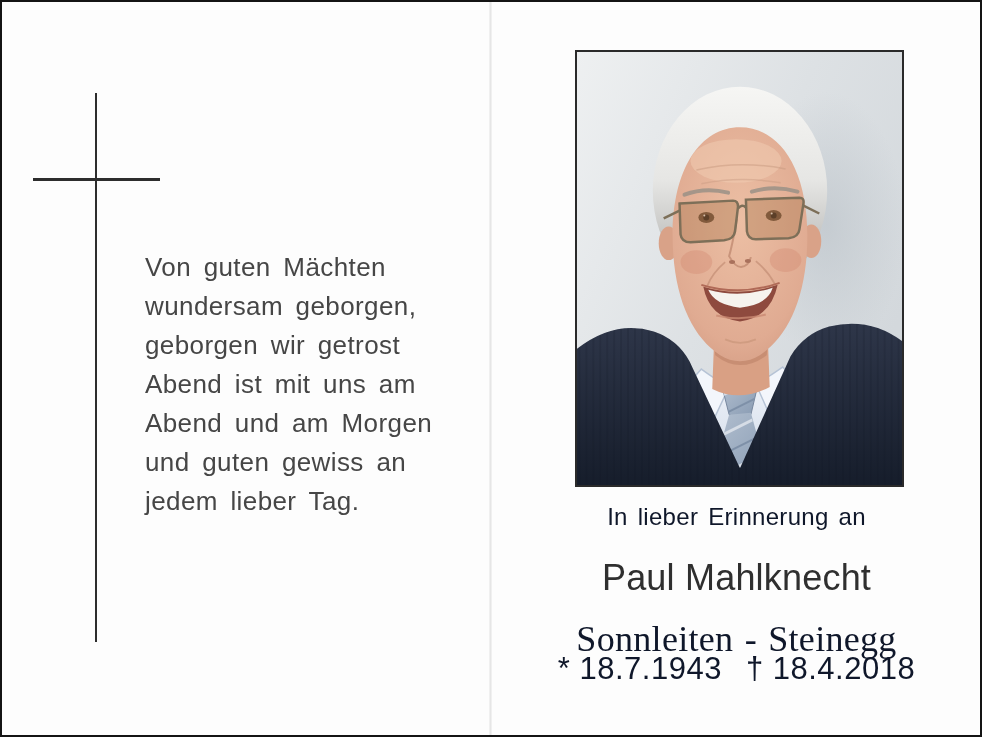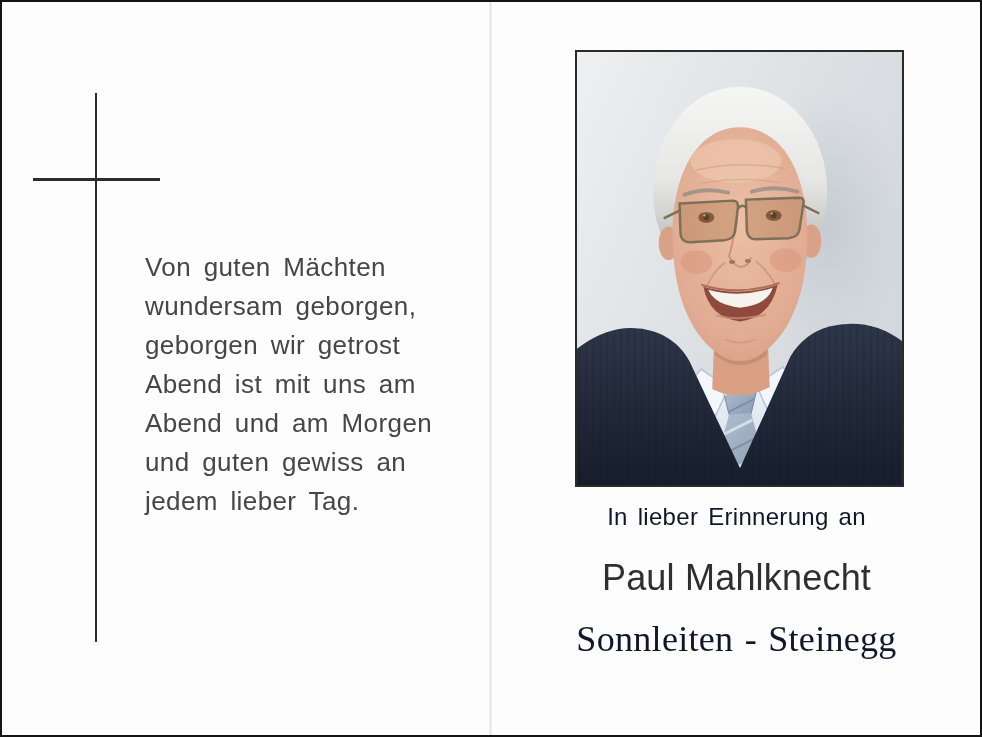--- a/index.html
+++ b/index.html
@@ -176,15 +176,18 @@
         <path d="M163,158 Q167,153 171,157" fill="none"></path>
         <line x1="104" y1="160" x2="88" y2="168"></line>
         <line x1="229" y1="155" x2="245" y2="163"></line>
       </g>
     </svg>
   </div>
 
   <div class="cap cap-intro">In lieber Erinnerung an</div>
   <div class="cap cap-name">Paul Mahlknecht</div>
   <div class="cap cap-place">Sonnleiten - Steinegg</div>
+  <div class="cap cap-dates">
+    <span class="birth">* 18.7.1943</span><span class="death">† 18.4.2018</span>
+  </div>
 
   <div class="stage-border"></div>
 </div>
 
 </body></html>

